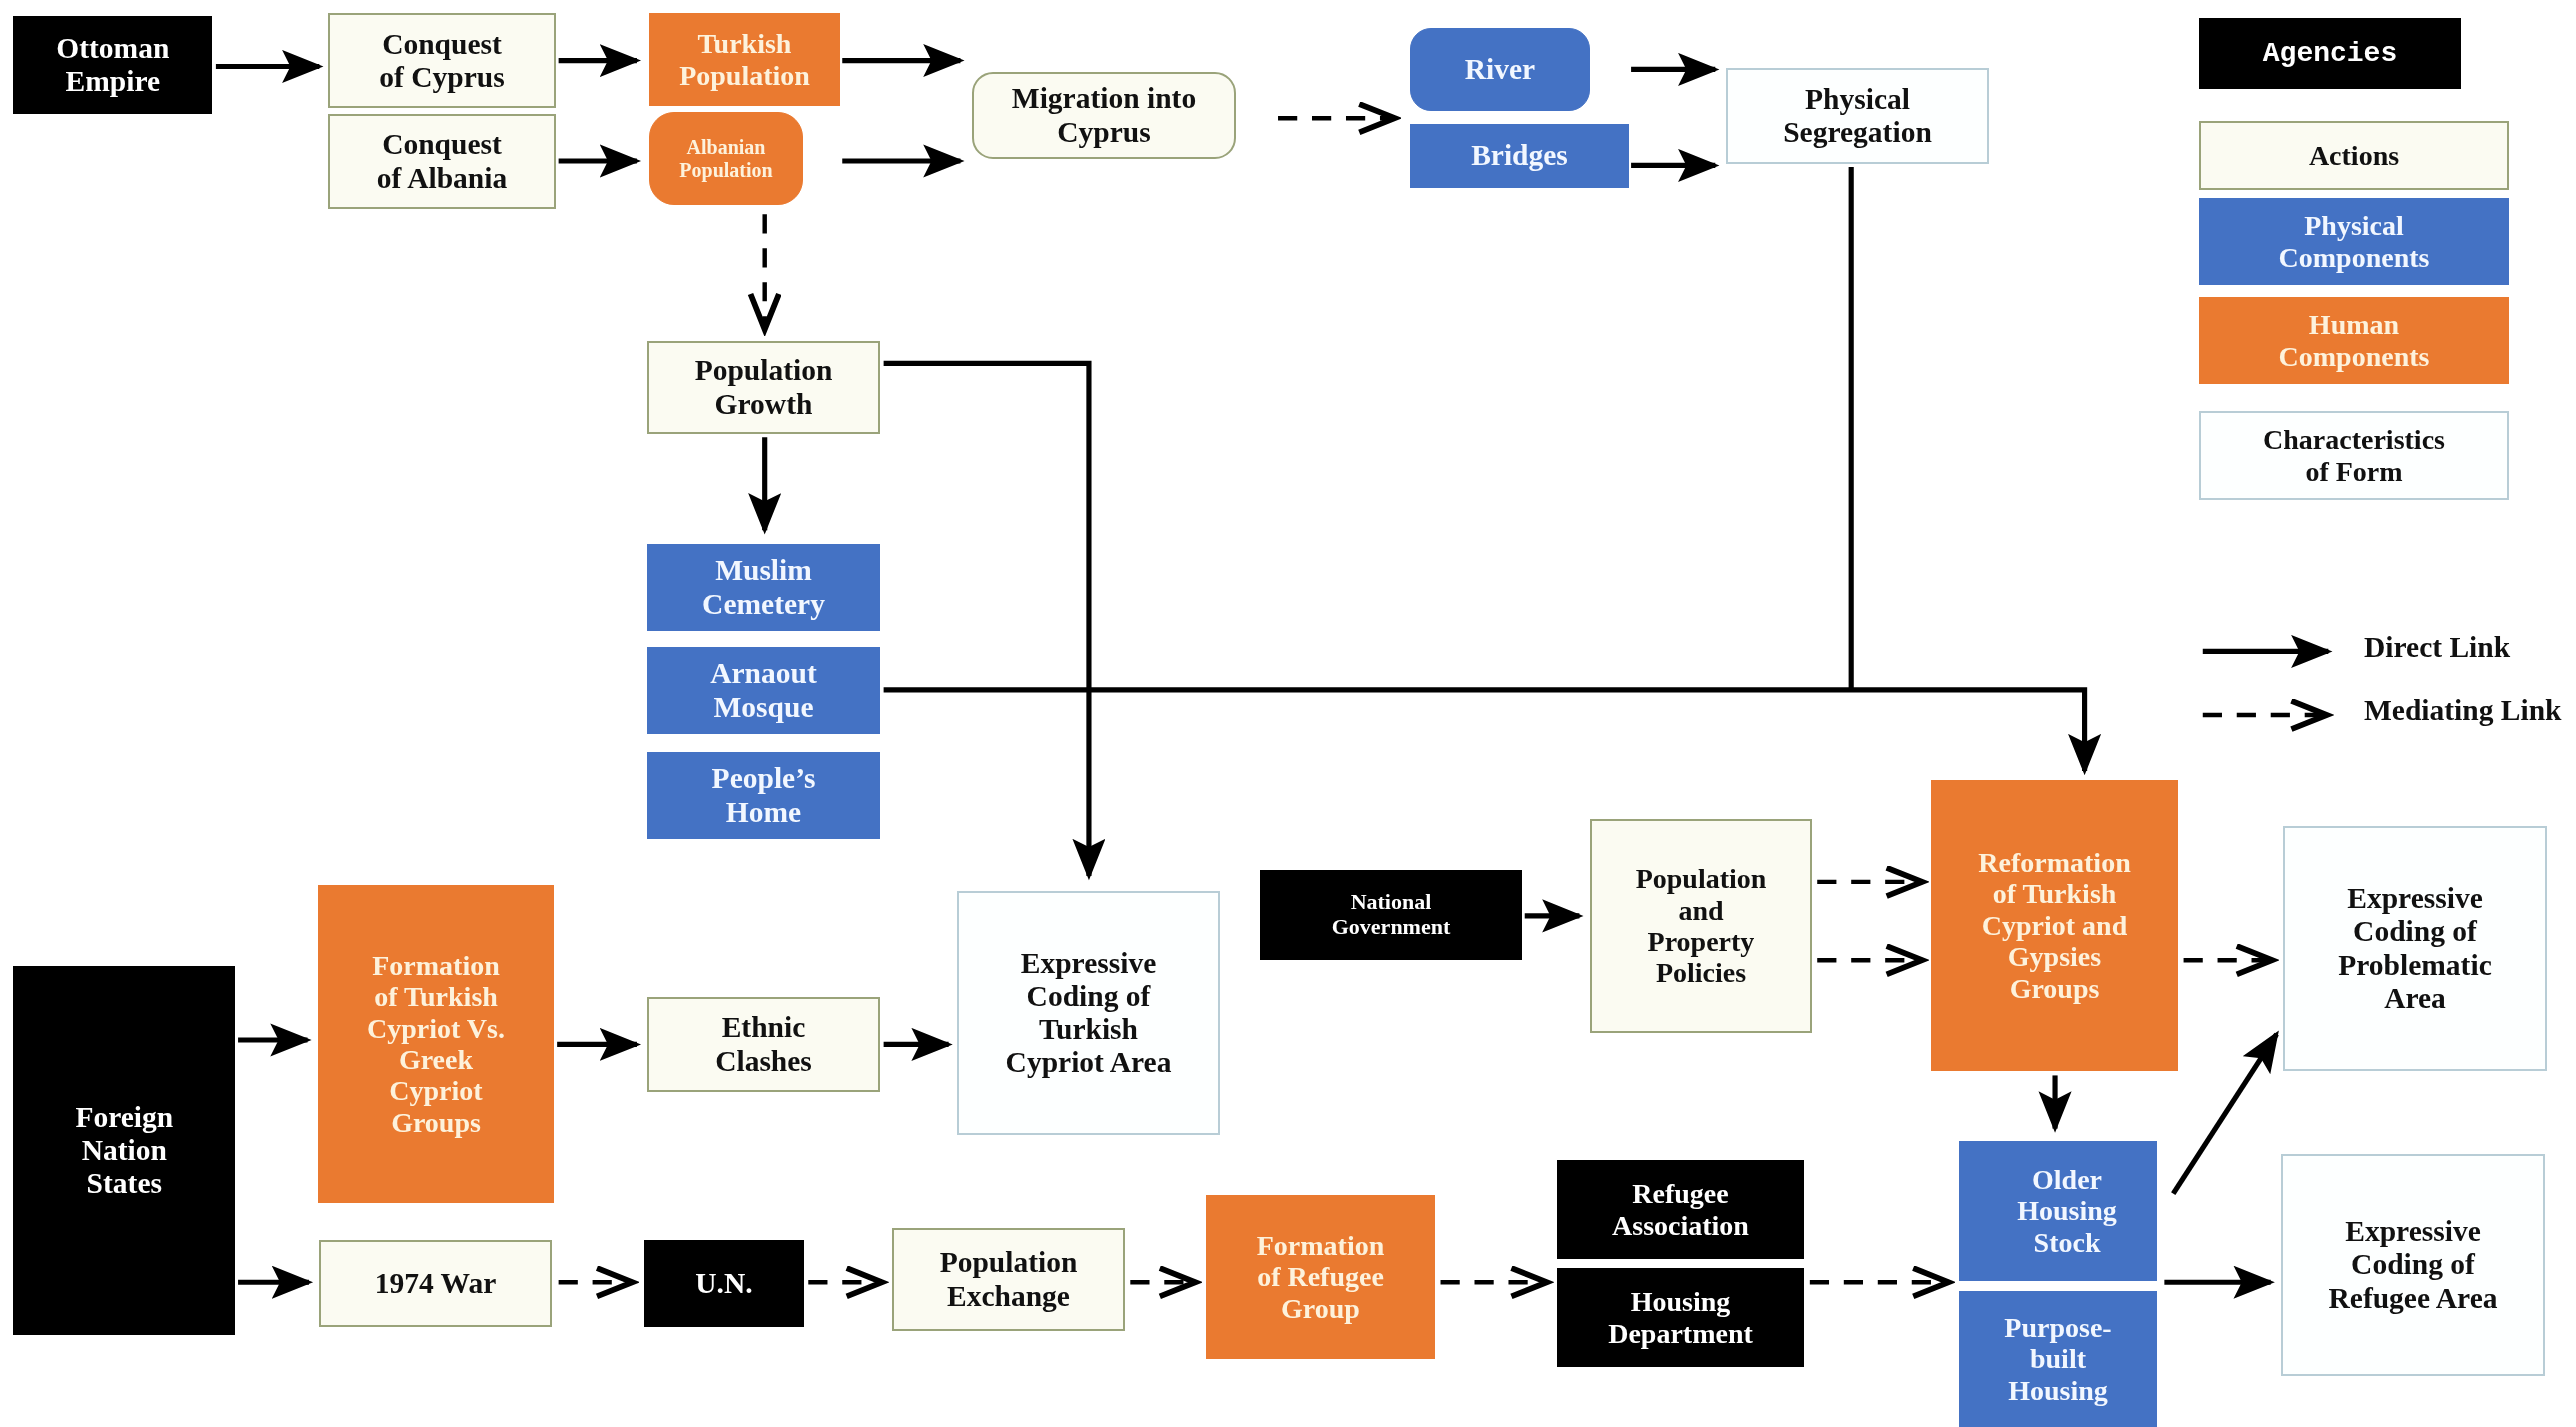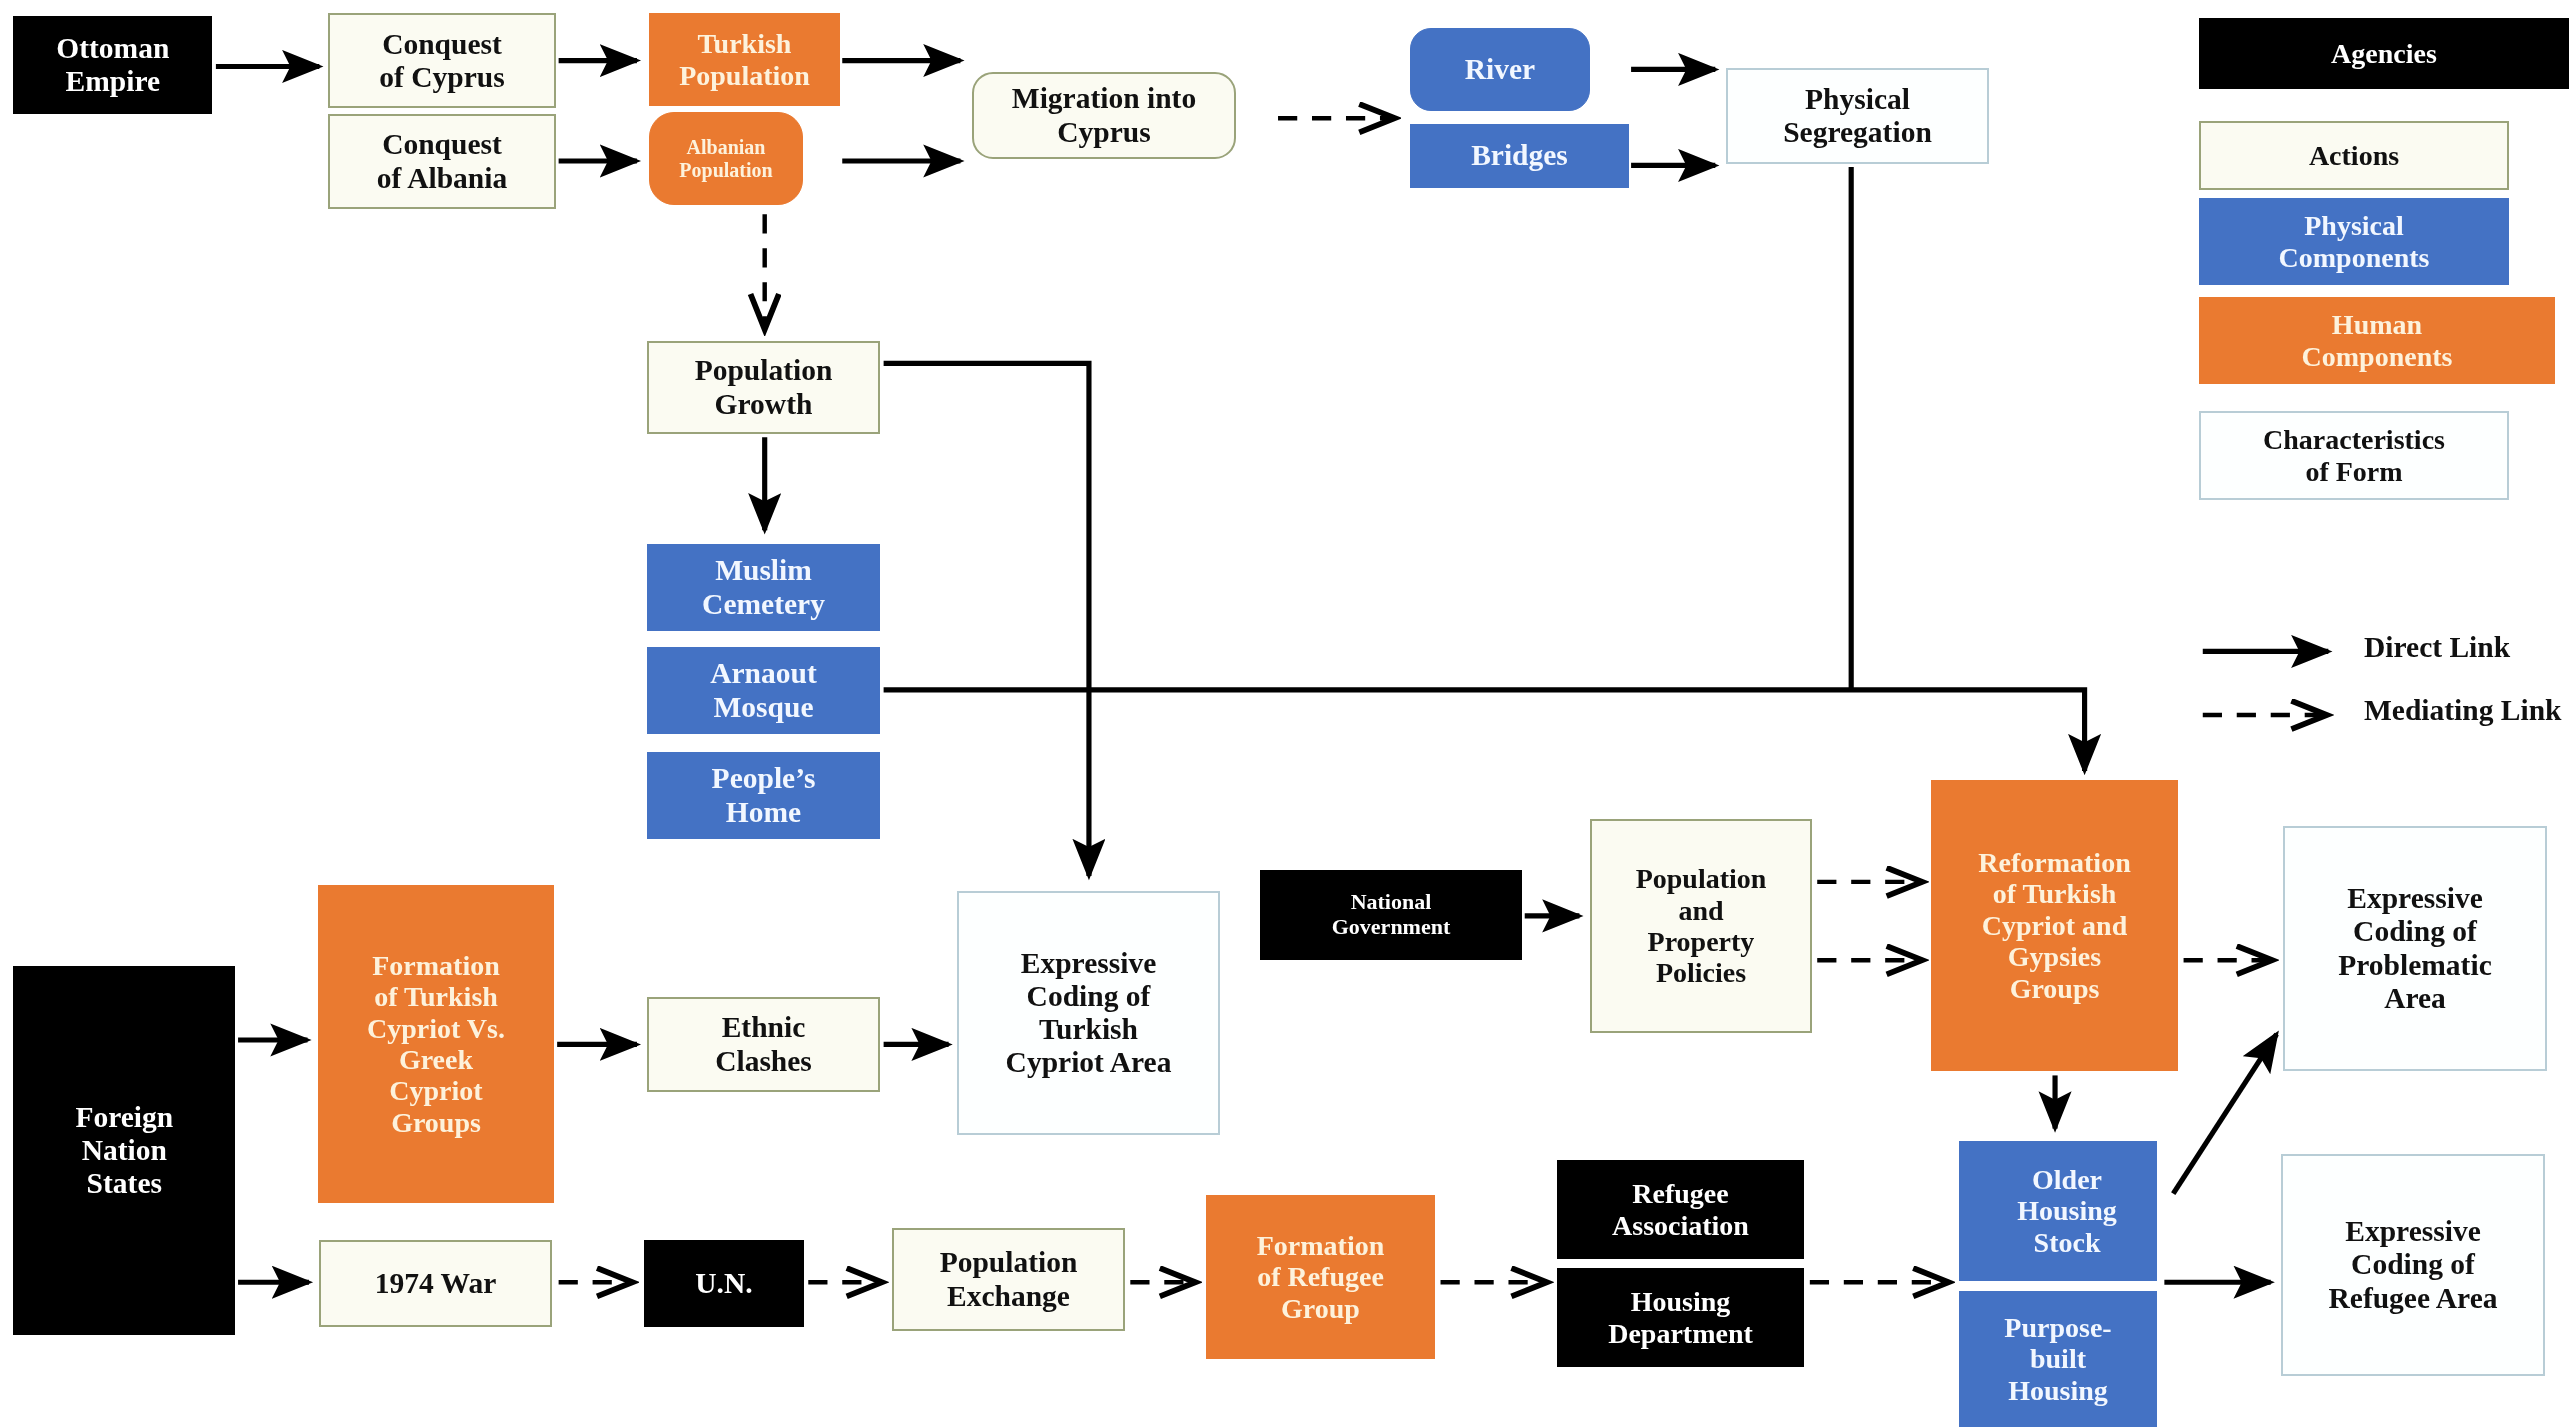--- a/index.html
+++ b/index.html
@@ -212,25 +212,25 @@
 Housing
 Stock</div>
       <div class="node physical" style="left: 1959px; top: 1291px; width: 198px; height: 136px; font-size: 28px;">Purpose-
 built
 Housing</div>
       <div class="node charform" style="left: 2281px; top: 1154px; width: 264px; height: 222px; font-size: 29.5px;">Expressive
 Coding of
 Refugee Area</div>
     </div>
   <div id="legend-layer">
-      <div class="node agency" style="left: 2199px; top: 17.7px; width: 370px; height: 71px; font-size: 28px;">Agencies</div>
+      <div class="node agency" style="left: 2199px; top: 17.7px; width: 262px; height: 71px; font-size: 28px; font-family: Liberation Mono, monospace;">Agencies</div>
       <div class="node action" style="left: 2199px; top: 109px; width: 310px; height: 69px; font-size: 28px; margin-top: 12px;">Actions</div>
       <div class="node physical" style="left: 2199px; top: 198px; width: 310px; height: 87px; font-size: 28px;">Physical
 Components</div>
-      <div class="node human" style="left: 2199px; top: 297px; width: 356px; height: 87px; font-size: 28px;">Human
+      <div class="node human" style="left: 2199px; top: 297px; width: 310px; height: 87px; font-size: 28px;">Human
 Components</div>
       <div class="node charform" style="left: 2199px; top: 411px; width: 310px; height: 89px; font-size: 28px;">Characteristics
 of Form</div>
       <div class="legend-label" style="left: 2364px; top: 631px; font-size: 29.5px;">Direct Link</div>
       <div class="legend-label" style="left: 2364px; top: 694px; font-size: 29.5px;">Mediating Link</div>
     </div>
 
 </div>
 
 

